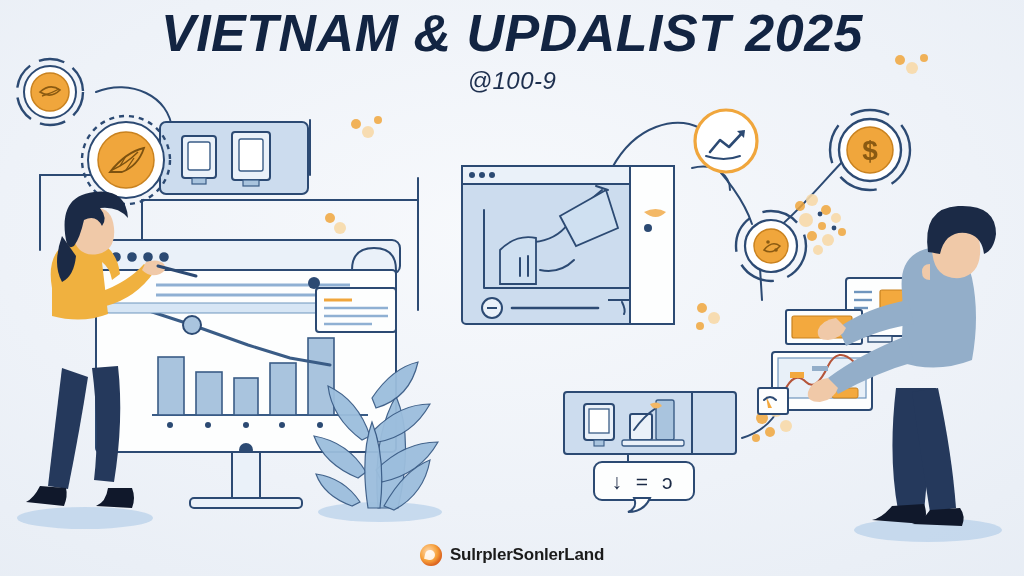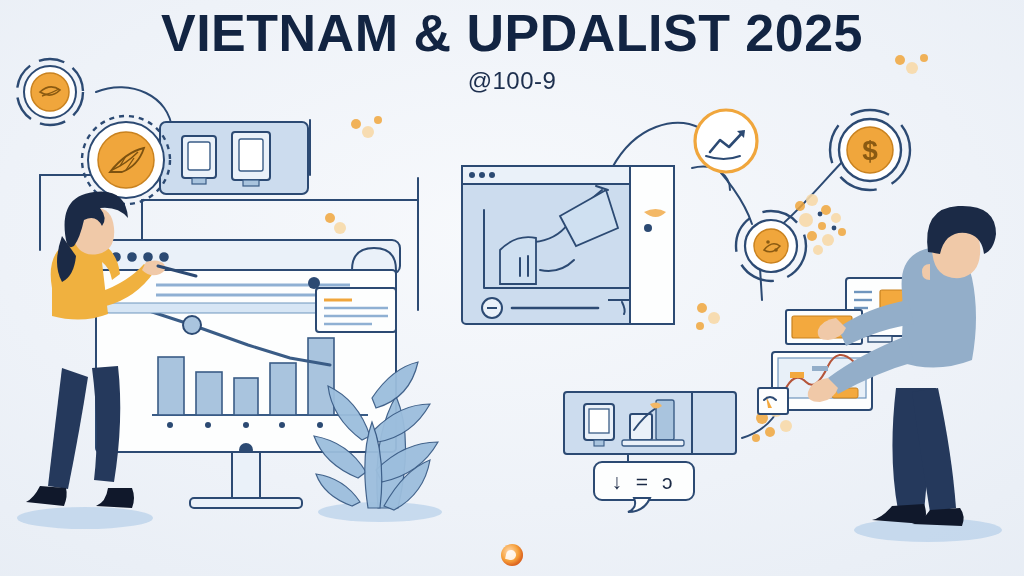--- a/index.html
+++ b/index.html
@@ -9,21 +9,21 @@
     background:#eef2f7;
   }
   #stage{
     position:relative;width:1024px;height:576px;overflow:hidden;
     background:
       radial-gradient(ellipse 900px 500px at 48% 40%, #f7f9fc 0%, #eef2f8 55%, #e6ecf4 100%);
   }
   .abs{position:absolute;}
 
   
-  #title-block{left:0;top:6px;width:1024px;text-align:center;}
+  #title-block{left:0;top:6px;width:1024px;text-align:center;font-style:italic;}
   #main-title{
     font-size:52px;font-weight:bold;letter-spacing:0.5px;
     color:#122442;line-height:1.05;margin:0;
     font-family:"Liberation Sans", sans-serif;
     text-shadow:0 1px 0 rgba(255,255,255,.5);
   }
   #subtitle{
     font-size:24px;color:#1d2f4e;margin-top:6px;letter-spacing:0.5px;
   }
 
@@ -372,15 +372,16 @@
       </g>
     </g>
   </svg>
 
   <div class="abs" style="left:594px;top:470px;width:100px;text-align:center;font-size:21px;color:#1b2a46;letter-spacing:4px;font-family:'Liberation Sans', sans-serif;">
     <span>↓ = ɔ</span>
   </div>
 
   <div class="abs" id="footer-logo">
     <div id="logo-mark"></div>
+    <div id="logo-text">SulrplerSonlerLand</div>
   </div>
 
 </div>
 
 </body></html>

